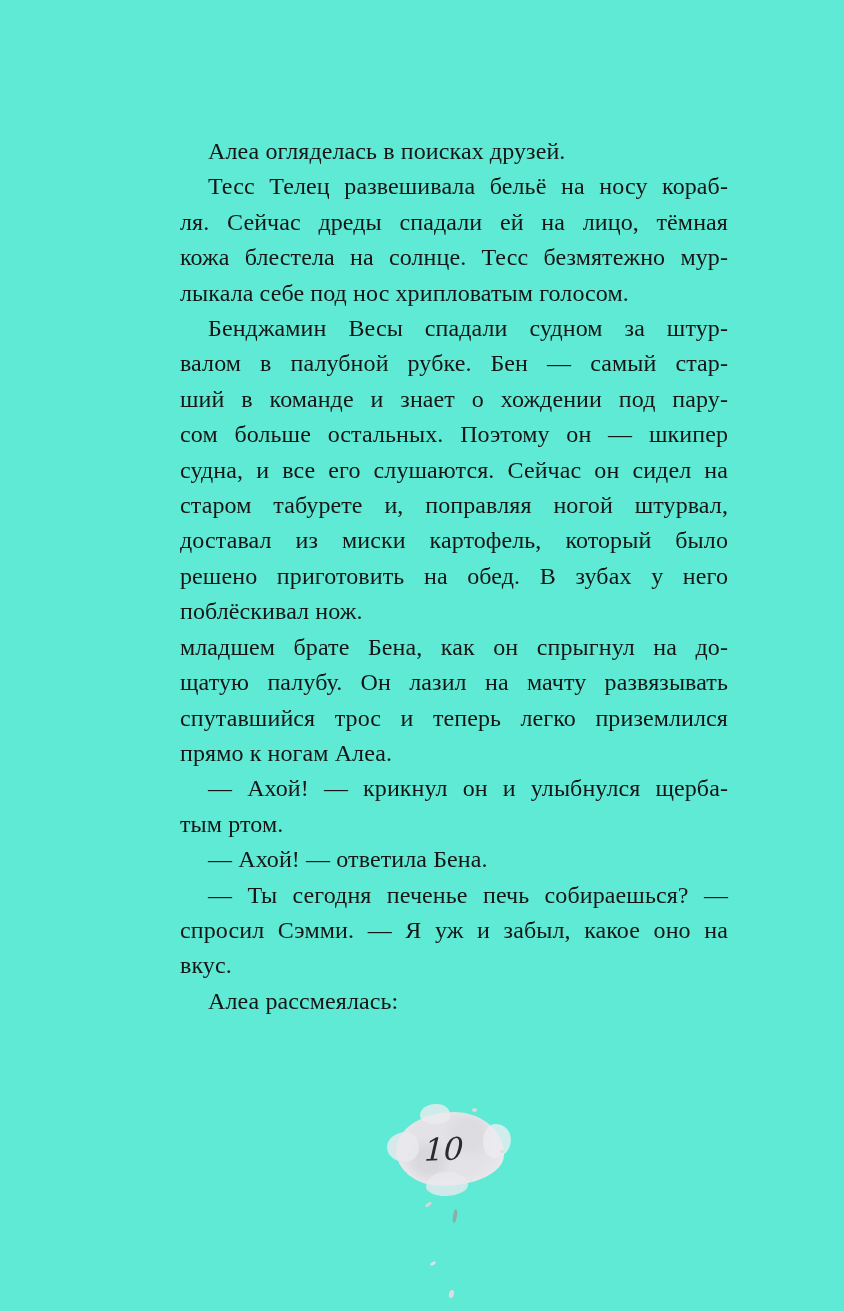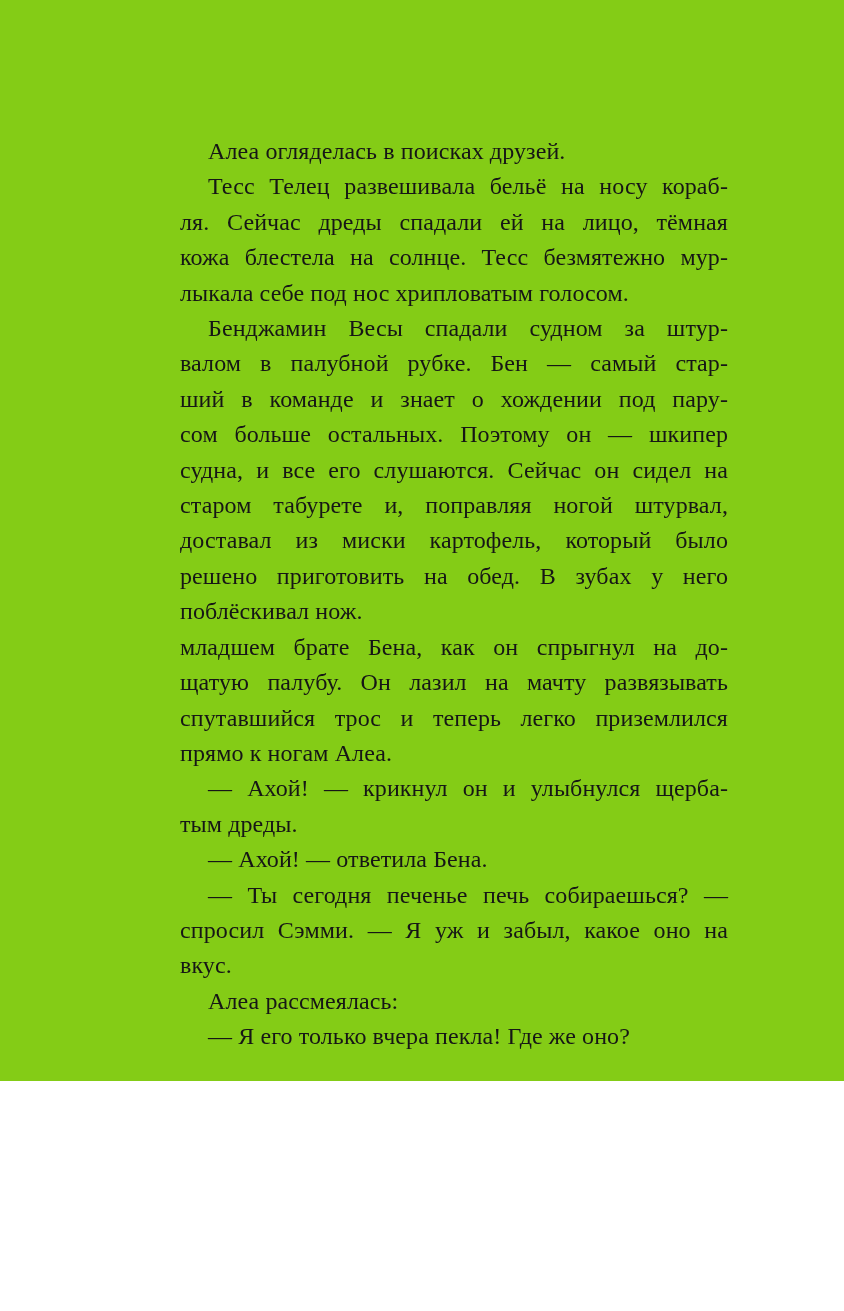--- a/index.html
+++ b/index.html
@@ -4,22 +4,22 @@
 <style>
   html, body { margin: 0; padding: 0; }
   body {
     width: 844px; height: 1311px;
     background: #ffffff;
     font-family: "Liberation Serif", serif;
     overflow: hidden;
   }
   .book-page {
     position: relative;
-    width: 844px; height: 1081px;
-    background: #84cc16;
+    width: 844px; height: 1311px;
+    background: #5eead4;
     overflow: hidden;
   }
   .text-block {
     position: absolute;
     left: 180px; top: 134px;
     width: 548px;
     color: #161616;
     font-size: 24px;
     line-height: 35.4px;
     letter-spacing: 0.1px;
@@ -118,40 +118,37 @@
 
     <div class="para">
       <div class="ln">младшем брате Бена, как он спрыгнул на до-</div>
       <div class="ln">щатую палубу. Он лазил на мачту развязывать</div>
       <div class="ln">спутавшийся трос и теперь легко приземлился</div>
       <div class="ln end">прямо к ногам Алеа.</div>
     </div>
 
     <div class="para">
       <div class="ln ind">— Ахой! — крикнул он и улыбнулся щерба-</div>
-      <div class="ln end">тым дреды.</div>
+      <div class="ln end">тым ртом.</div>
     </div>
 
     <div class="para">
       <div class="ln ind end">— Ахой! — ответила Бена.</div>
     </div>
 
     <div class="para">
       <div class="ln ind">— Ты сегодня печенье печь собираешься? —</div>
       <div class="ln">спросил Сэмми. — Я уж и забыл, какое оно на</div>
       <div class="ln end">вкус.</div>
     </div>
 
     <div class="para">
       <div class="ln ind end">Алеа рассмеялась:</div>
     </div>
 
-    <div class="para">
-      <div class="ln ind end">— Я его только вчера пекла! Где же оно?</div>
-    </div>
 
   </div>
 
   <div class="splash">
     <div class="splash-body"></div>
     <div class="lobe lobe-left"></div>
     <div class="lobe lobe-right"></div>
     <div class="lobe lobe-bottom"></div>
     <div class="lobe lobe-top"></div>
   </div>

